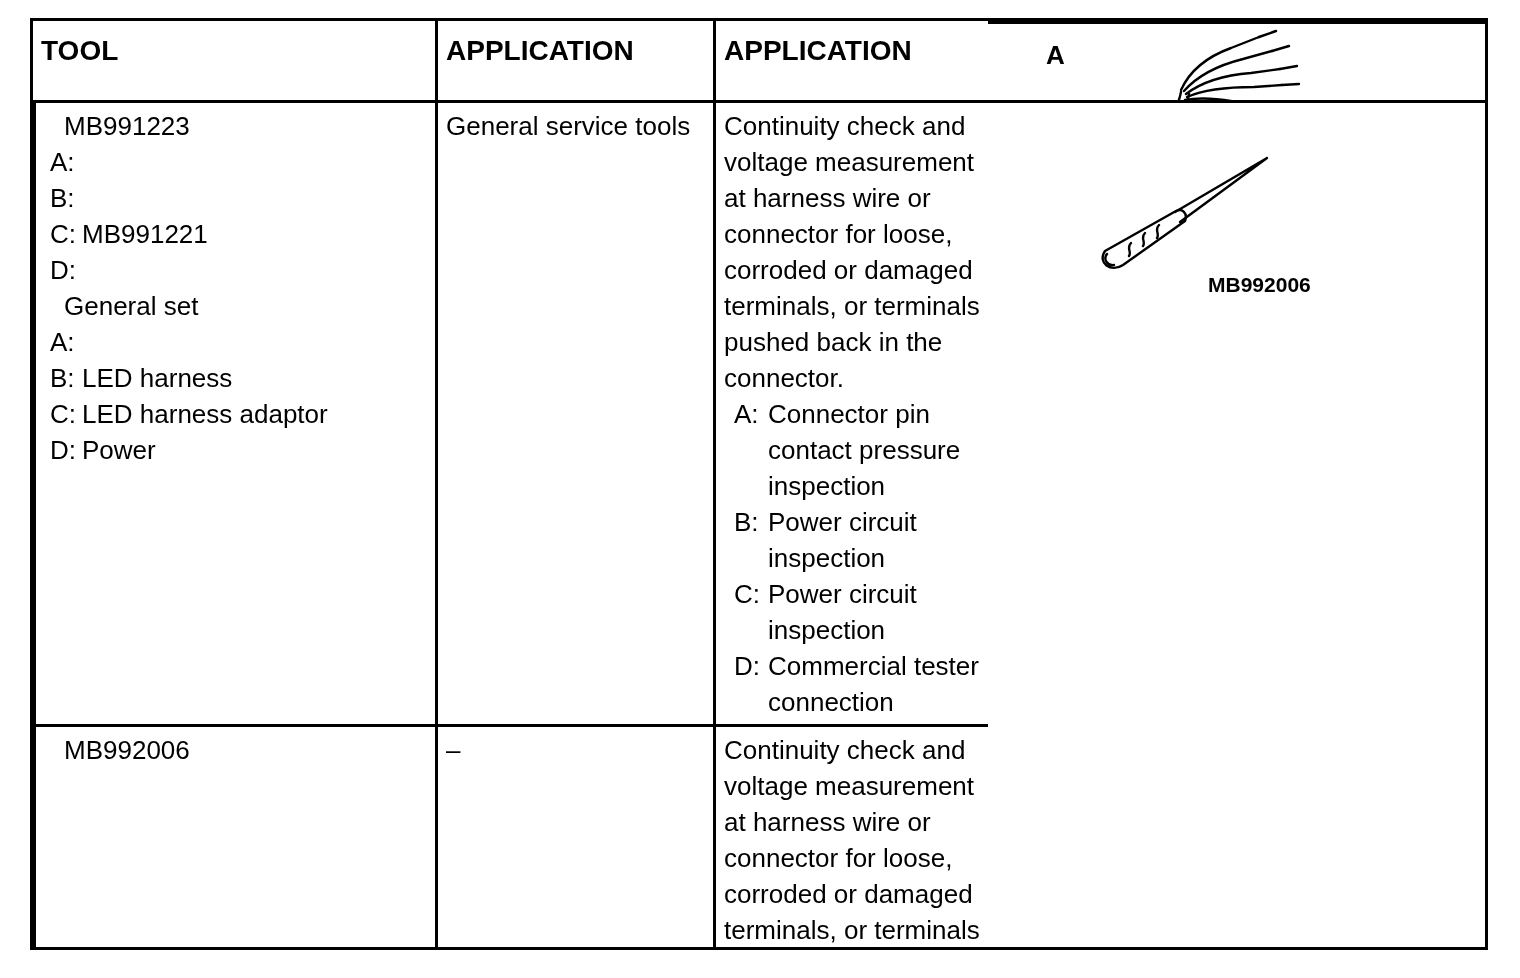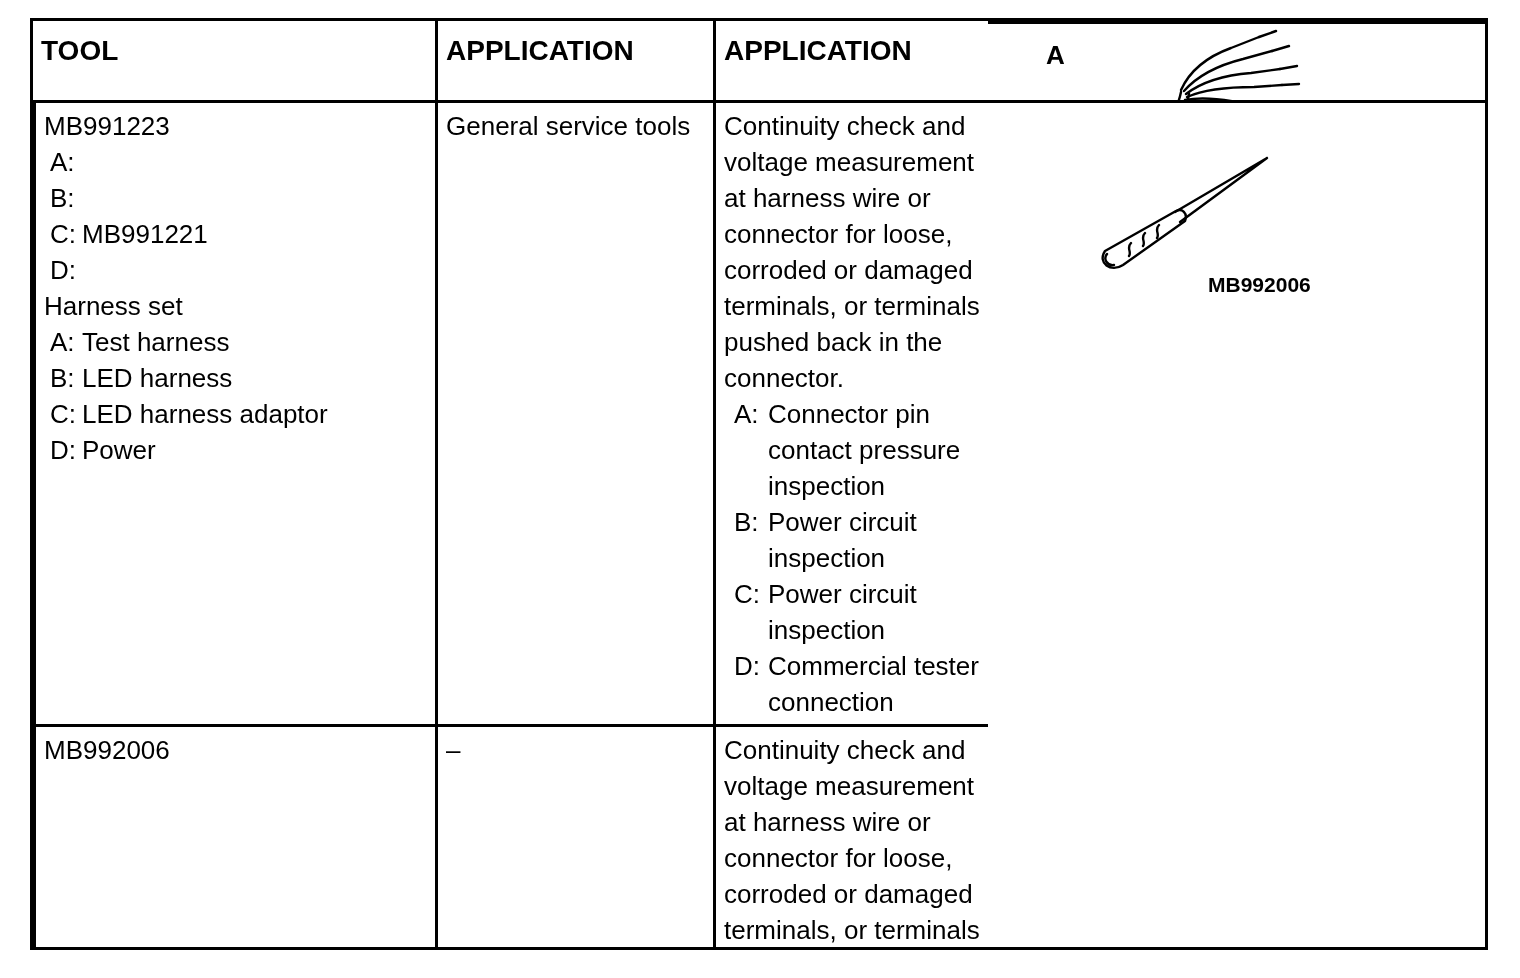--- a/index.html
+++ b/index.html
@@ -26,21 +26,21 @@
 
   .do-not-use {
     position:absolute; left:174px; top:527px;
     border:4px solid #22c55e; padding:0 9px;
     font-size:23px; line-height:28px; white-space:nowrap;
   }
   .fig-code { position:absolute; font-weight:bold; font-size:21px; line-height:22px; white-space:nowrap; }
   .fig-code.r1 { left:234px; top:529px;font-style:italic; }
   .fig-code.r2 { left:220px; top:171px; }
 
-  .line { white-space:nowrap; }
+  .line { white-space:nowrap;margin-left:20px; }
   .sub-item { display:flex; padding-left:6px; }
   .sub-item .lbl { flex:0 0 32px; }
   .sub-item .txt { flex:1; min-width:0; }
 
   .para { margin:0; }
   .app-item { display:flex; padding-left:10px; }
   .app-item .lbl { flex:0 0 34px; }
   .app-item .txt { flex:1; min-width:0; }
 </style>
 </head>
@@ -129,24 +129,23 @@
       <div class="sub-item">
         <span class="lbl">B:</span>
       </div>
       <div class="sub-item">
         <span class="lbl">C:</span>
         <span class="txt">MB991221</span>
       </div>
       <div class="sub-item">
         <span class="lbl">D:</span>
       </div>
-      <div class="line">Harness set</div>
+      <div class="line">General set</div>
       <div class="sub-item">
         <span class="lbl">A:</span>
-        <span class="txt">Test harness</span>
       </div>
       <div class="sub-item">
         <span class="lbl">B:</span>
         <span class="txt">LED harness</span>
       </div>
       <div class="sub-item">
         <span class="lbl">C:</span>
         <span class="txt">LED harness adaptor</span>
       </div>
       <div class="sub-item">

